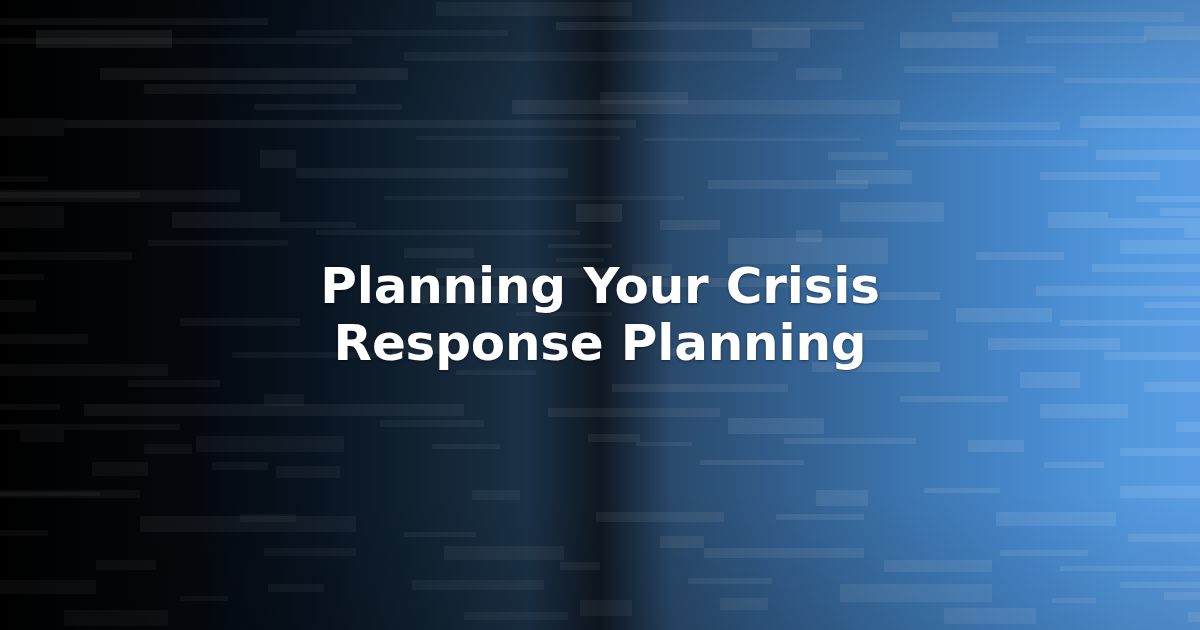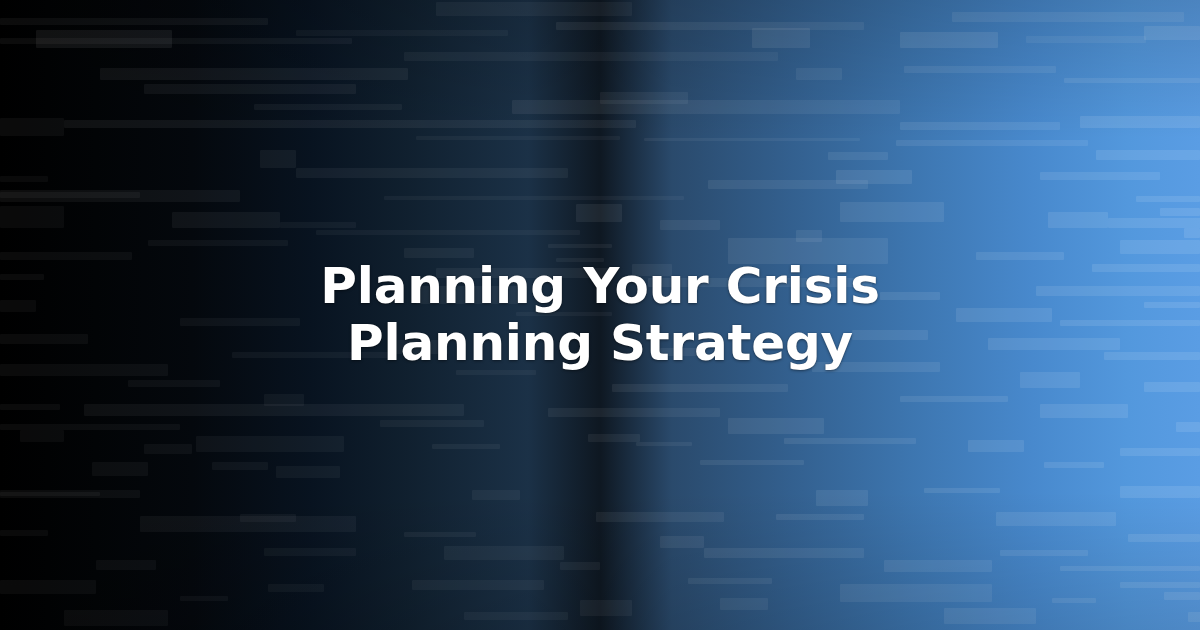--- a/index.html
+++ b/index.html
@@ -247,16 +247,16 @@
       <div class="bar" style="left: 64px; top: 610px; width: 104px; height: 16px; opacity: 0.045;"></div>
       <div class="bar" style="left: 464px; top: 612px; width: 104px; height: 8px; opacity: 0.052;"></div>
       <div class="bar" style="left: 944px; top: 608px; width: 92px; height: 16px; opacity: 0.088;"></div>
       <div class="bar" style="left: 1188px; top: 612px; width: 48px; height: 10px; opacity: 0.1;"></div>
     </div>
 
   <div class="bg-vert"></div>
 
   <div class="title-wrap">
     <h1 class="title">Planning Your Crisis
-Planning Strategy</h1>
+Response Planning</h1>
   </div>
 
 </div>
 
 </body></html>

